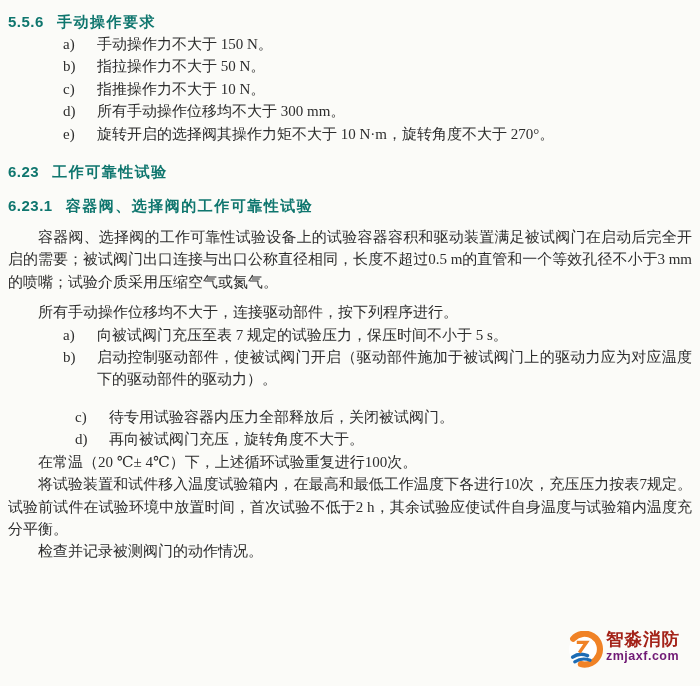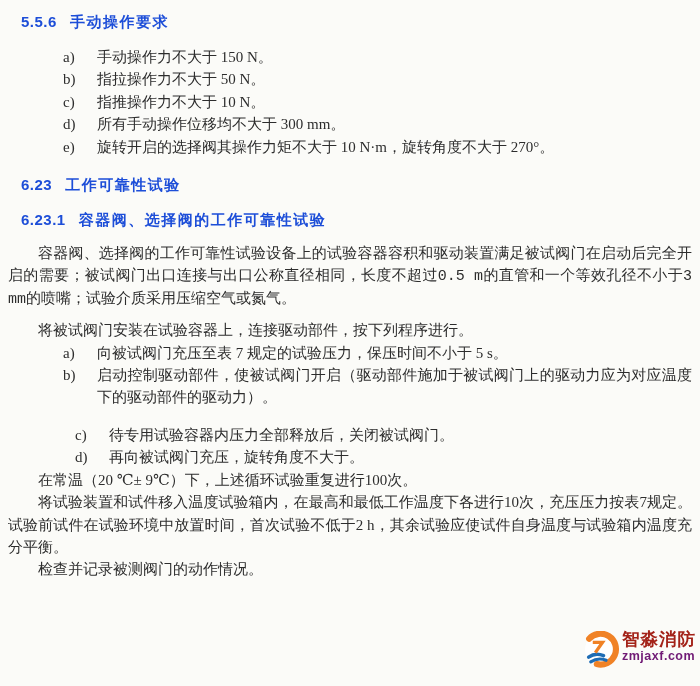--- a/index.html
+++ b/index.html
@@ -6,40 +6,40 @@
   .page{
     width:700px;height:686px;box-sizing:border-box;
     position:relative;overflow:hidden;
     background:#fbfbf8;
     padding:8px 8px 0 8px;
     font-family:"Liberation Serif","DejaVu Serif",serif;
     font-size:15px;line-height:22.4px;color:#2d2d2d;
   }
   .h{
     font-family:"Liberation Sans","DejaVu Sans",sans-serif;
-    font-weight:bold;font-size:15px;color:#1d4ed8;
-    margin:13px;line-height:22px;letter-spacing:.5px;
+    font-weight:bold;font-size:15px;color:#0f766e;
+    margin:0;line-height:22px;letter-spacing:.5px;
   }
   .h .htitle{margin-left:13px;letter-spacing:1.5px;}
   .h556{margin-top:3px;}
   .h623{margin-top:16px;}
   .h6231{margin-top:12px;}
   .h62311{margin-top:12px;}
   .h62312{margin-top:13px;}
   .p{margin:0;text-indent:30px;text-align:justify;}
   .p1{margin-top:12px;}
-  .pbody{margin-top:1px;font-family:Liberation Mono, monospace;}
+  .pbody{margin-top:9px;}
   .pintro{margin-top:8px;}
   .list{margin-left:55px;}
   .listcd{margin-left:67px;margin-top:15px;}
   .li{display:flex;}
   .lbl{flex:none;width:34px;}
   .txt{flex:1;text-align:justify;}
   .watermark{
-    position:absolute;right:4px;top:630px;
+    position:absolute;right:20px;top:630px;
     display:flex;align-items:flex-start;
   }
   .wm-logo{flex:none;margin-top:1px;}
   .wm-text{margin-left:2px;}
   .wm-brand{
     font-family:"Liberation Sans","DejaVu Sans",sans-serif;
     font-weight:bold;font-size:17.5px;line-height:19px;
     color:#a32218;letter-spacing:1px;
   }
   .wm-domain{
@@ -80,21 +80,21 @@
   </div>
 
   <h2 class="h h623"><span>6.23</span><span class="htitle">工作可靠性试验</span></h2>
 
   <h2 class="h h6231"><span>6.23.1</span><span class="htitle">容器阀、选择阀的工作可靠性试验</span></h2>
 
 
   <p class="p pbody">容器阀、选择阀的工作可靠性试验设备上的试验容器容积和驱动装置满足被试阀门在启动后完全开启的需要；被试阀门出口连接与出口公称直径相同，长度不超过0.5 m的直管和一个等效孔径不小于3 mm的喷嘴；试验介质采用压缩空气或氮气。</p>
 
 
-  <p class="p pintro">将被试阀门安装在试验容器上，连接驱动部件，按下列程序进行。</p>
+  <p class="p pintro">所有手动操作位移均不大于，连接驱动部件，按下列程序进行。</p>
 
   <div class="list">
     <div class="li">
       <span class="lbl">a)</span>
       <span class="txt">向被试阀门充压至表 7 规定的试验压力，保压时间不小于 5 s。</span>
     </div>
     <div class="li">
       <span class="lbl">b)</span>
       <span class="txt">启动控制驱动部件，使被试阀门开启（驱动部件施加于被试阀门上的驱动力应为对应温度下的驱动部件的驱动力）。</span>
     </div>
@@ -104,21 +104,21 @@
     <div class="li">
       <span class="lbl">c)</span>
       <span class="txt">待专用试验容器内压力全部释放后，关闭被试阀门。</span>
     </div>
     <div class="li">
       <span class="lbl">d)</span>
       <span class="txt">再向被试阀门充压，旋转角度不大于。</span>
     </div>
   </div>
 
-  <p class="p">在常温（20 ℃± 9℃）下，上述循环试验重复进行100次。</p>
+  <p class="p">在常温（20 ℃± 4℃）下，上述循环试验重复进行100次。</p>
   <p class="p">将试验装置和试件移入温度试验箱内，在最高和最低工作温度下各进行10次，充压压力按表7规定。试验前试件在试验环境中放置时间，首次试验不低于2 h，其余试验应使试件自身温度与试验箱内温度充分平衡。</p>
   <p class="p">检查并记录被测阀门的动作情况。</p>
 
   <div class="watermark">
     <span class="wm-logo">
       <svg width="37" height="37" viewBox="0 0 36 36">
         <circle cx="18" cy="18" r="16" fill="#ffffff"></circle>
         <path d="M6 7.5 A 15 15 0 1 1 13.5 32.2" stroke="#f08226" stroke-width="6" fill="none" stroke-linecap="round"></path>
         <path d="M5.5 25.5 Q 12 20.5 20 24" stroke="#1e6cb4" stroke-width="3.4" fill="none" stroke-linecap="round"></path>
         <path d="M7.5 30 Q 14.5 25.5 22.5 28.5" stroke="#1e6cb4" stroke-width="3" fill="none" stroke-linecap="round"></path>

